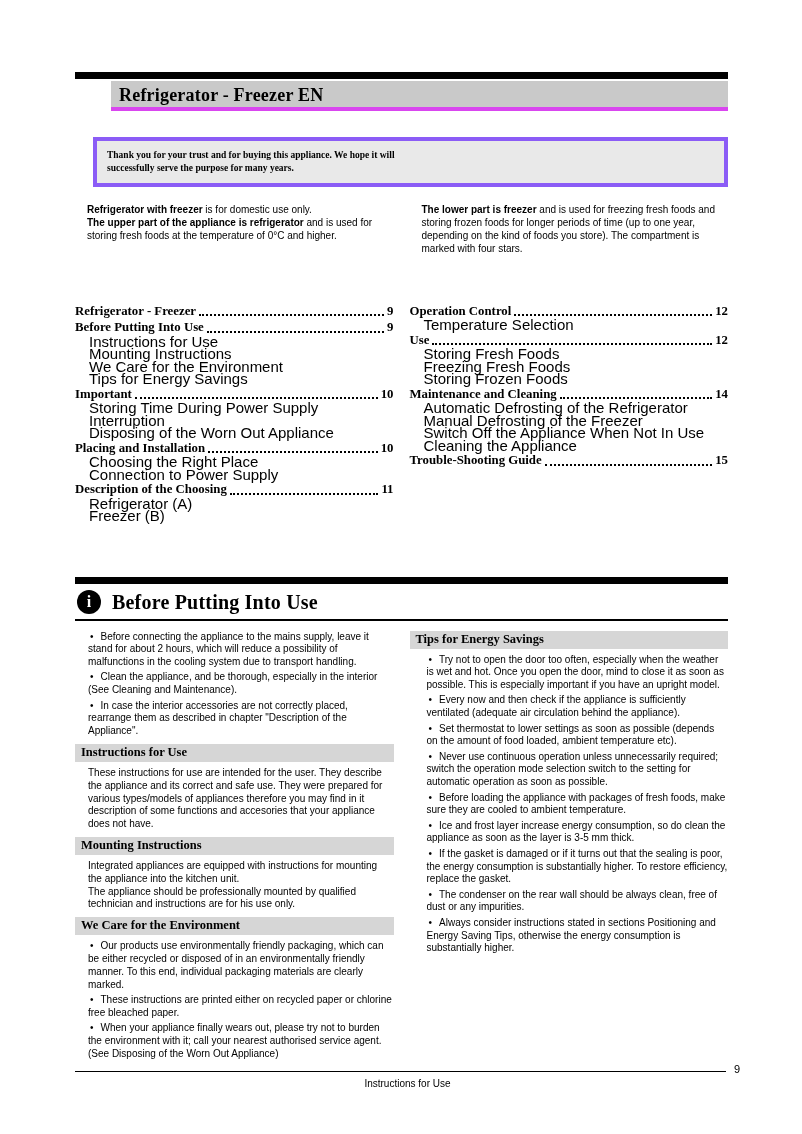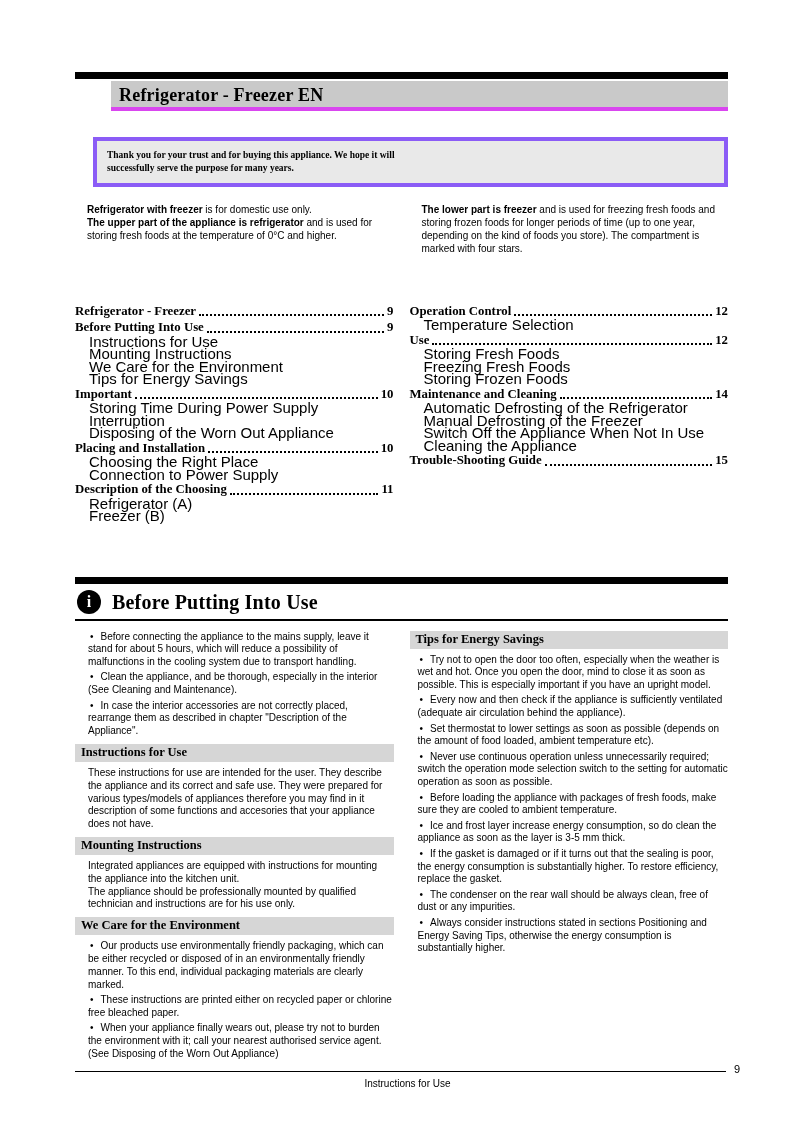--- a/index.html
+++ b/index.html
@@ -35,21 +35,21 @@
   .info-icon { width:24px; height:24px; border-radius:50%; background:#000; flex:0 0 24px;
                display:flex; align-items:center; justify-content:center; }
   .info-icon::before { content:"i"; font:bold 16px/1 "Liberation Serif", serif; color:#fff; }
   .sec-row h2 { font:bold 20px/1.1 "Liberation Serif", serif; letter-spacing:.2px; }
 
   .body-cols { margin-top:10px; }
   .colhead { background:var(--heading-bar,#d6d6d6); font:bold 12.5px/17px "Liberation Serif", serif; padding:0 6px 1px; margin:6px 0 5px; }
   .colhead.first { margin-top:0; }
   p.txt, p.bullet { font-size:10px; line-height:12.8px; }
   .left-col p.txt, .left-col p.bullet { margin-left:13px; }
-  .right-col p.bullet { margin-left:8px; }
+  .right-col p.bullet { margin-left:17px; }
   p.bullet { margin-bottom:2.5px; }
   .b-dot::before { content:"\2022"; margin:0 7px 0 2px; }
   p.txt { margin-bottom:0; }
 
   .footer { position:absolute; left:75px; right:62px; top:1060px; }
   .f-row { display:flex; align-items:flex-end; }
   .f-rule { flex:1; border-bottom:1px solid #000; margin:0 8px 3px 0; height:12px; }
   .f-page { font-size:11px; line-height:12px; }
   .f-label { text-align:center; font-size:10px; margin-top:3px; }
 </style>
@@ -155,21 +155,21 @@
   <div class="sec-head">
     <div class="bar"></div>
     <div class="sec-row">
       <span class="info-icon"></span>
       <h2>Before Putting Into Use</h2>
     </div>
   </div>
 
   <div class="cols body-cols">
     <div class="col left-col">
-      <p class="bullet"><span class="b-dot"></span><span>Before connecting the appliance to the mains supply, leave it stand for about 5 hours, which will reduce a possibility of malfunctions in the cooling system due to transport handling.</span></p>
+      <p class="bullet"><span class="b-dot"></span><span>Before connecting the appliance to the mains supply, leave it stand for about 2 hours, which will reduce a possibility of malfunctions in the cooling system due to transport handling.</span></p>
       <p class="bullet"><span class="b-dot"></span><span>Clean the appliance, and be thorough, especially in the interior (See Cleaning and Maintenance).</span></p>
       <p class="bullet"><span class="b-dot"></span><span>In case the interior accessories are not correctly placed, rearrange them as described in chapter "Description of the Appliance".</span></p>
 
       <div class="colhead">Instructions for Use</div>
       <p class="txt">These instructions for use are intended for the user. They describe the appliance and its correct and safe use. They were prepared for various types/models of appliances therefore you may find in it description of some functions and accesories that your appliance does not have.</p>
 
       <div class="colhead">Mounting Instructions</div>
       <p class="txt">Integrated appliances are equipped with instructions for mounting the appliance into the kitchen unit.</p>
       <p class="txt">The appliance should be professionally mounted by qualified technician and instructions are for his use only.</p>
 

